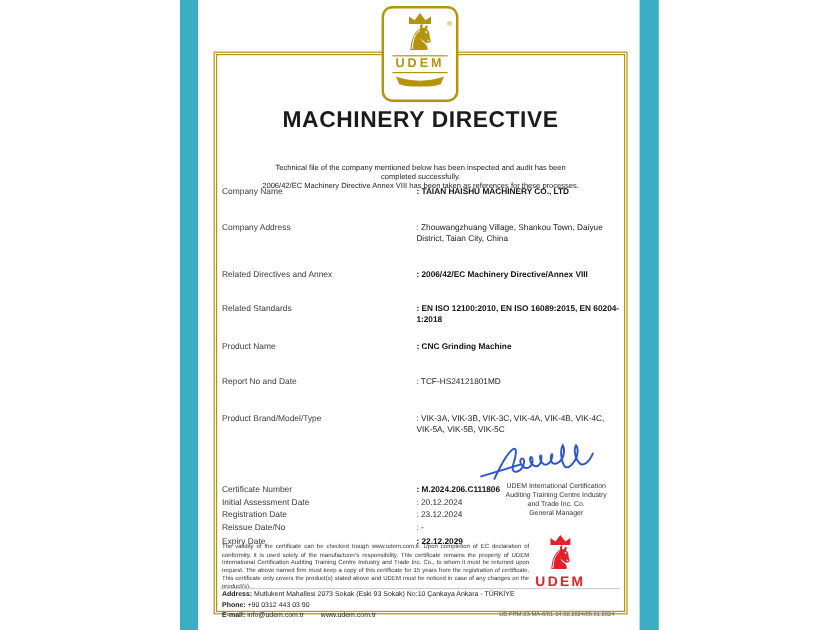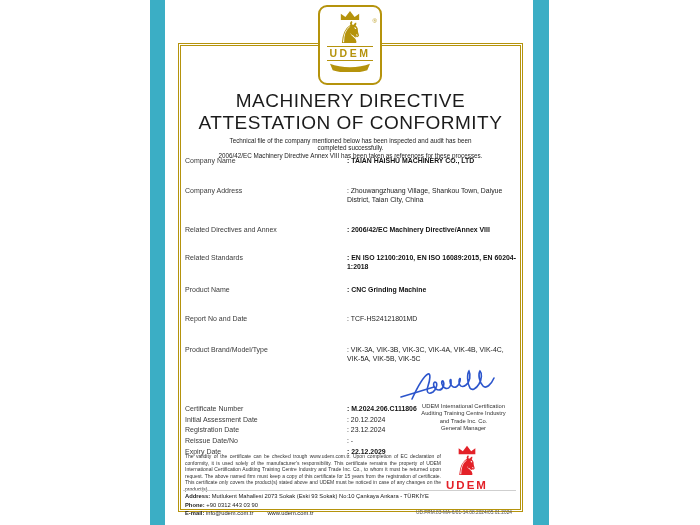--- a/index.html
+++ b/index.html
@@ -31,21 +31,21 @@
   }
   .logo-word {
     font-size:10.5px; font-weight:bold; letter-spacing:2.5px; color:#B5930C;
     border-top:1.5px solid #B5930C; border-bottom:1.5px solid #B5930C;
     padding:0 3px 1px 3px; margin-top:-2px; line-height:12px;
   }
   .logo-ribbon { margin-top:1px; }
 
   
   .title-block { position:absolute; top:44px; left:0; right:0; text-align:center; color:#1b1b1b; }
-  .title-line { font-size:19px; font-weight:normal; letter-spacing:0.5px; line-height:22px; }
+  .title-line { font-size:19px; font-weight:bold; letter-spacing:0.5px; line-height:22px; }
   .subtitle-block { position:absolute; top:91px; left:8px; right:8px; text-align:center; color:#222; }
   .subtitle-line { font-size:6.3px; line-height:7.4px; }
 
   
   .row { position:absolute; left:4px; right:4px; display:flex; }
   .row .lbl { flex:0 0 162px; font-size:7px; color:#3a3a3a; line-height:9px; }
   .row .val { flex:1; font-size:6.9px; color:#222; line-height:9px; }
   .row .val.b { font-weight:bold; color:#111; }
 
   
@@ -89,21 +89,20 @@
     <span class="logo-word">UDEM</span>
     <svg class="logo-ribbon" width="46" height="10" viewBox="0 0 48 11">
       <path d="M2 2 C14 7 34 7 46 2 L43 9 C30 13 18 13 5 9 Z" fill="#B5930C"></path>
     </svg>
   </div>
 
   <div class="cert">
 
     <div class="title-block">
       <div class="title-line">MACHINERY DIRECTIVE</div>
-      <div class="title-line">ATTESTATION OF CONFORMITY</div>
     </div>
 
     <div class="subtitle-block">
       <div class="subtitle-line">Technical file of the company mentioned below has been inspected and audit has been</div>
       <div class="subtitle-line">completed successfully.</div>
       <div class="subtitle-line">2006/42/EC Machinery Directive Annex VIII has been taken as references for these processes.</div>
     </div>
 
     <div class="row" style="top:110px">
       <span class="lbl">Company Name</span>

